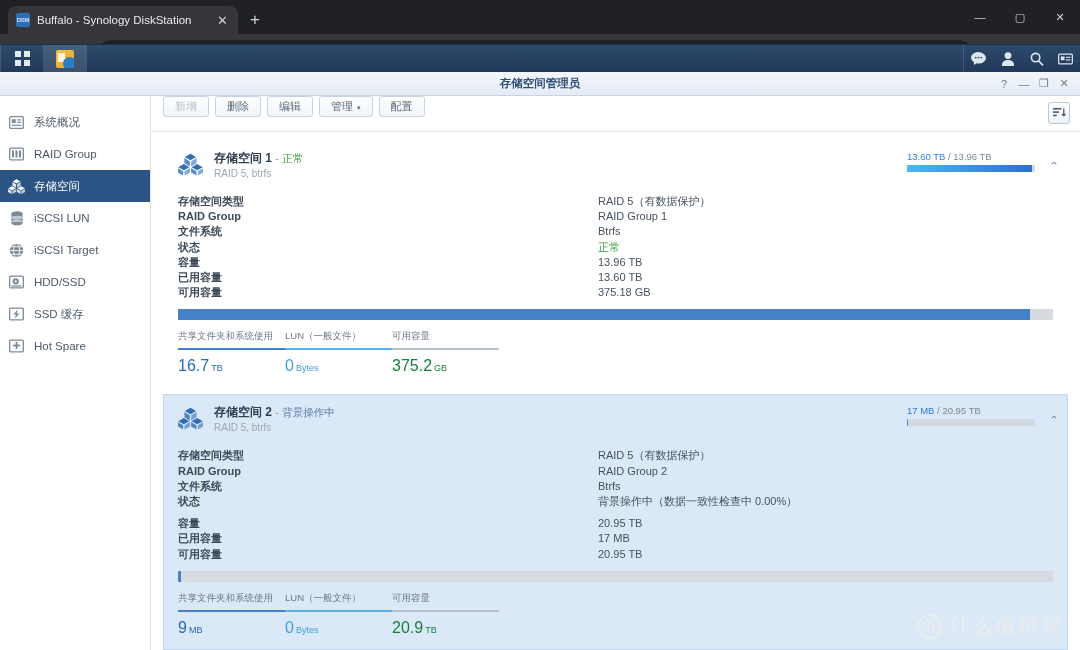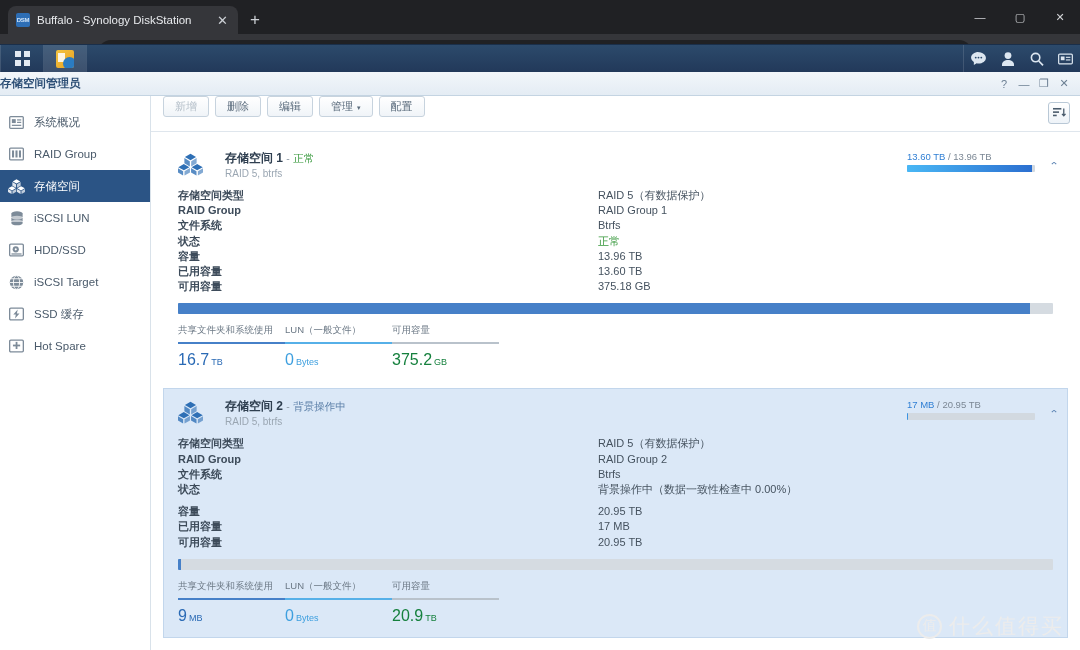--- a/index.html
+++ b/index.html
@@ -124,21 +124,21 @@
   .appwin {
     position: absolute; left: 0; top: 0; width: 1080px; height: 578px;
     background: #fff; display: flex; flex-direction: column;
   }
   .titlebar {
     height: 24px; background: linear-gradient(#f2f6fa, #e4ecf4);
     border-bottom: 1px solid #c4d4e2;
     display: flex; align-items: center; position: relative;
   }
   .titlebar-text {
-    position: absolute; left: 0; right: 0; text-align: left;
+    position: absolute; left: 0; right: 0; text-align: center;
     font-size: 11.5px; color: #2d4f76; font-weight: bold;
   }
   .titlebar-ctrls {
     margin-left: auto; display: flex; align-items: center; padding-right: 6px; z-index: 2;
   }
   .tc {
     width: 20px; height: 22px; display: flex; align-items: center; justify-content: center;
     color: #6c7f93; font-size: 11px;
   }
 
@@ -184,21 +184,21 @@
   }
 
   .poolscroll { flex: 1; overflow: hidden; padding: 8px 8px 0 8px; position: relative; }
 
   .pool {
     margin: 0 4px 6px 4px; padding: 10px 14px 12px 14px; position: relative;
     border: 1px solid transparent;
   }
   .pool.selected { background: #dbe8f7; border-color: #c2d6ec; }
 
-  .pool-head { display: flex; gap: 21px; }
+  .pool-head { display: flex; gap: 10px; }
   .cubes { width: 26px; flex: 0 0 26px; padding-top: 2px; }
   .pool-headtext { flex: 1; min-width: 0; }
   .pool-name {
     font-size: 12px; color: #2f3f50; font-weight: bold; line-height: 15px;
   }
   .pool-name .st-ok { color: #3a9a3f; font-weight: normal; font-size: 10.5px; }
   .pool-name .st-busy { color: #5b7fa8; font-weight: normal; font-size: 10.5px; }
   .pool-name .dash { color: #8e9aa6; font-weight: normal; font-size: 10.5px; }
   .pool-sub { font-size: 10px; color: #9aa6b2; margin-top: 2px; }
 
@@ -207,21 +207,21 @@
   .miniprog-label b { color: #2f7fd4; font-weight: normal; }
   .miniprog-bar {
     margin-top: 3px; height: 7px; background: #d2d9e0; border-radius: 1px; overflow: hidden;
   }
   .miniprog-fill { height: 100%; background: linear-gradient(90deg, #49b7f5, #2b6fd0); }
   .chev {
     position: absolute; right: 8px; top: 18px; color: #5b83b3; font-size: 12px;
     transform: scaleY(0.8);
   }
 
-  .kvtable { margin-top: 8px; }
+  .kvtable { margin-top: 14px; }
   .kvrow { display: flex; font-size: 11px; line-height: 15.2px; }
   .kvkey { width: 420px; flex: 0 0 420px; color: #3d4b5a; font-weight: bold; }
   .kvval { color: #45525f; }
   .kvval.ok { color: #3a9a3f; }
   .kvval.warn { color: #e04b3c; }
   .kvval.busy { color: #45525f; }
 
   .widebar {
     margin-top: 9px; height: 11px; background: #d5dbe1; border-radius: 1px; overflow: hidden;
     display: flex;
@@ -412,43 +412,43 @@
                   <ellipse cx="7" cy="7" rx="6" ry="2" fill="#ffffff" opacity=".55"></ellipse>
                   <ellipse cx="7" cy="11.4" rx="6" ry="2" fill="#ffffff" opacity=".55"></ellipse>
                   <path d="M1 11.6V13c0 1.3 2.7 2.3 6 2.3s6-1 6-2.3v-1.4" fill="#7d8b99"></path>
                 </svg>
             </span>
             <span>iSCSI LUN</span>
           </div>
 
           <div class="side-item">
             <span class="side-ico">
-              <svg width="15" height="14" viewBox="0 0 16 14">
-                  <rect x="0.7" y="0.7" width="14.6" height="12.6" rx="1.2" fill="none" stroke="#7d8b99" stroke-width="1.4"></rect>
-                  <circle cx="7.2" cy="6.3" r="3.3" fill="#7d8b99"></circle>
-                  <circle cx="7.2" cy="6.3" r="1.1" fill="#ffffff"></circle>
-                  <rect x="2.6" y="10.6" width="10.8" height="1.3" fill="#7d8b99"></rect>
-                </svg>
-            </span>
-            <span>HDD/SSD</span>
-          </div>
-
-          <div class="side-item">
-            <span class="side-ico">
               <svg width="15" height="15" viewBox="0 0 16 16">
                   <circle cx="8" cy="8" r="7.2" fill="#7d8b99"></circle>
                   <g stroke="#ffffff" stroke-width="0.9" fill="none">
                     <ellipse cx="8" cy="8" rx="3.3" ry="7.2"></ellipse>
                     <line x1="0.8" y1="8" x2="15.2" y2="8"></line>
                     <line x1="1.8" y1="4" x2="14.2" y2="4"></line>
                     <line x1="1.8" y1="12" x2="14.2" y2="12"></line>
                   </g>
                 </svg>
             </span>
             <span>iSCSI Target</span>
+          </div>
+
+          <div class="side-item">
+            <span class="side-ico">
+              <svg width="15" height="14" viewBox="0 0 16 14">
+                  <rect x="0.7" y="0.7" width="14.6" height="12.6" rx="1.2" fill="none" stroke="#7d8b99" stroke-width="1.4"></rect>
+                  <circle cx="7.2" cy="6.3" r="3.3" fill="#7d8b99"></circle>
+                  <circle cx="7.2" cy="6.3" r="1.1" fill="#ffffff"></circle>
+                  <rect x="2.6" y="10.6" width="10.8" height="1.3" fill="#7d8b99"></rect>
+                </svg>
+            </span>
+            <span>HDD/SSD</span>
           </div>
 
           <div class="side-item">
             <span class="side-ico">
               <svg width="15" height="14" viewBox="0 0 16 14">
                   <rect x="0.7" y="0.7" width="14.6" height="12.6" rx="1.2" fill="none" stroke="#7d8b99" stroke-width="1.4"></rect>
                   <path d="M9.3 2.3 L4.6 7.6 L7.3 7.6 L6.4 11.9 L11.2 6.4 L8.4 6.4 Z" fill="#7d8b99"></path>
                 </svg>
             </span>
             <span>SSD 缓存</span>

